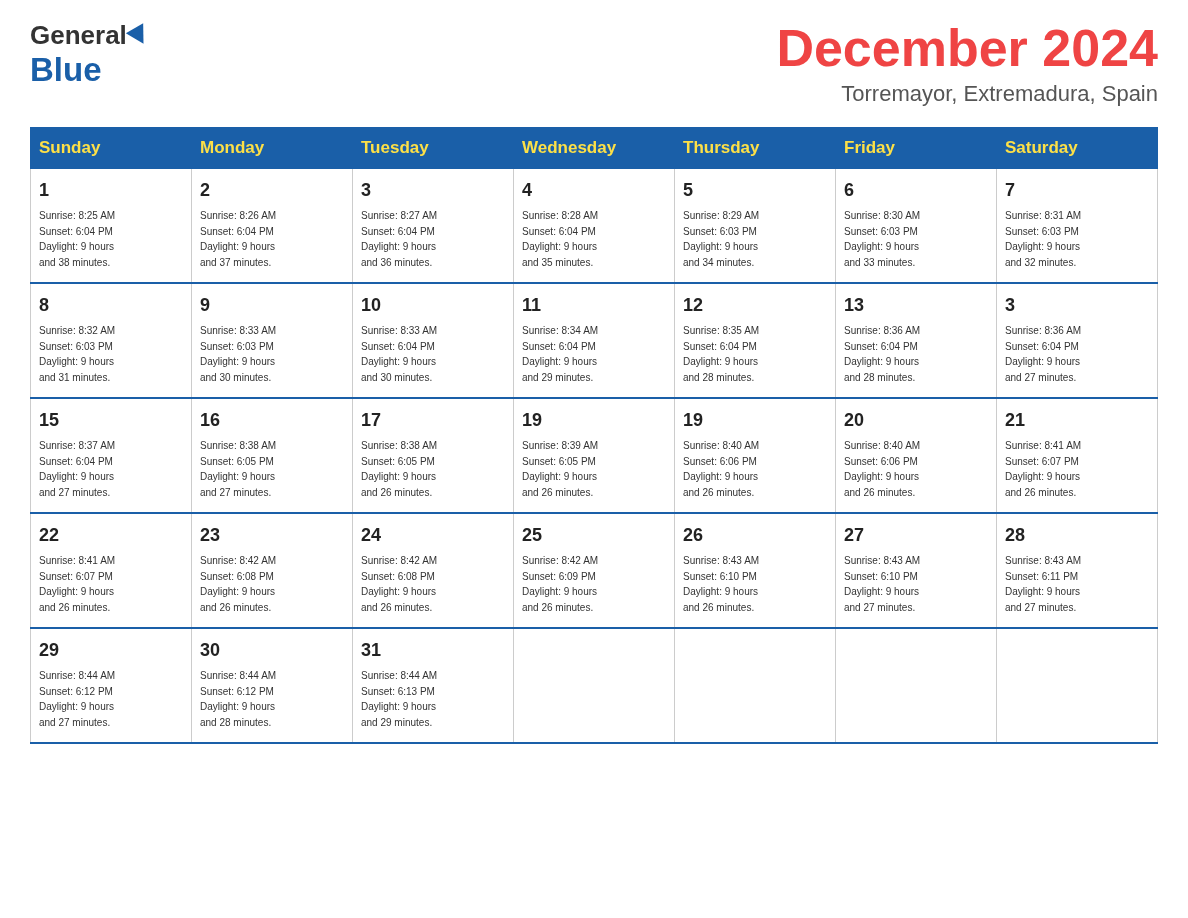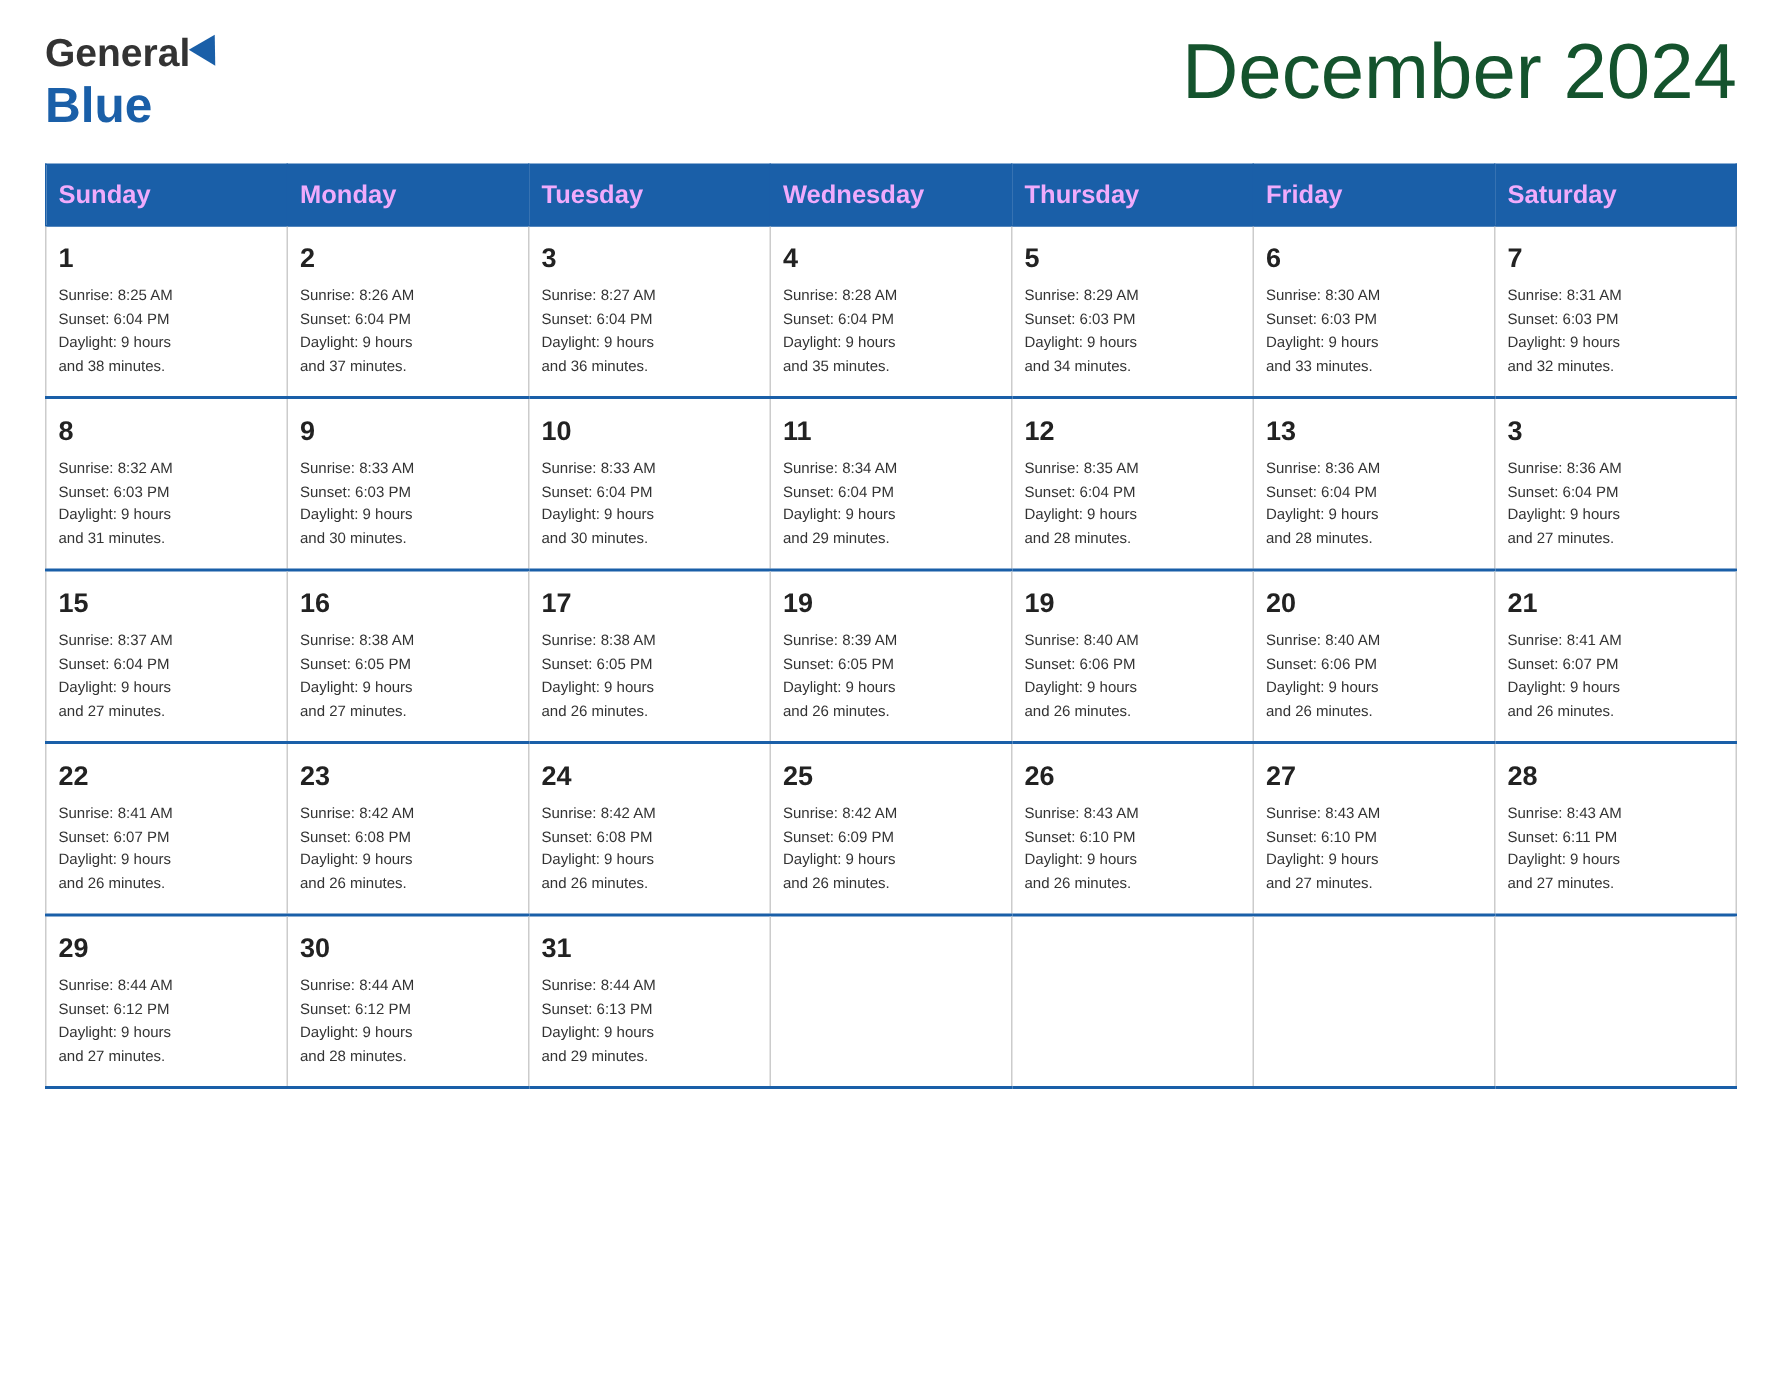--- a/index.html
+++ b/index.html
@@ -43,37 +43,37 @@
     .logo-blue {
       color: #1a5fa8;
       font-size: 33px;
       font-weight: bold;
     }
     .title-section {
       text-align: right;
     }
     .month-title {
       font-size: 52px;
-      font-weight: normal;
-      color: #14532d;
+      font-weight: bold;
+      color: #ef4444;
       line-height: 1.1;
     }
     .location {
       font-size: 22px;
       color: #555;
       margin-top: 4px;
     }
     .calendar-table {
       width: 100%;
       border-collapse: collapse;
       table-layout: fixed;
     }
     .calendar-table th {
       background-color: #1a5fa8;
-      color: #f0abfc;
+      color: #fde047;
       padding: 10px 8px;
       font-size: 17px;
       font-weight: bold;
       text-align: left;
       border: 1px solid #1a5fa8;
     }
     .calendar-table td {
       vertical-align: top;
       padding: 8px 8px 12px 8px;
       border: 1px solid #ccc;
@@ -110,20 +110,21 @@
 <div class="header">
   <div class="logo">
     <div class="logo-text">
       <span class="logo-general">General</span>
       <span class="logo-arrow"></span>
     </div>
     <span class="logo-blue">Blue</span>
   </div>
   <div class="title-section">
     <div class="month-title">December 2024</div>
+    <div class="location">Torremayor, Extremadura, Spain</div>
   </div>
 </div>
 
 <table class="calendar-table">
   <thead>
     <tr>
     <th>Sunday</th>
         <th>Monday</th>
         <th>Tuesday</th>
         <th>Wednesday</th>

